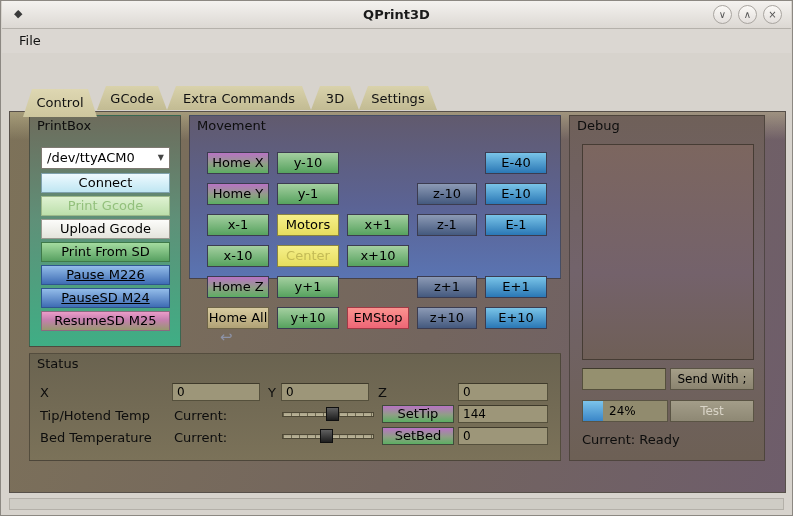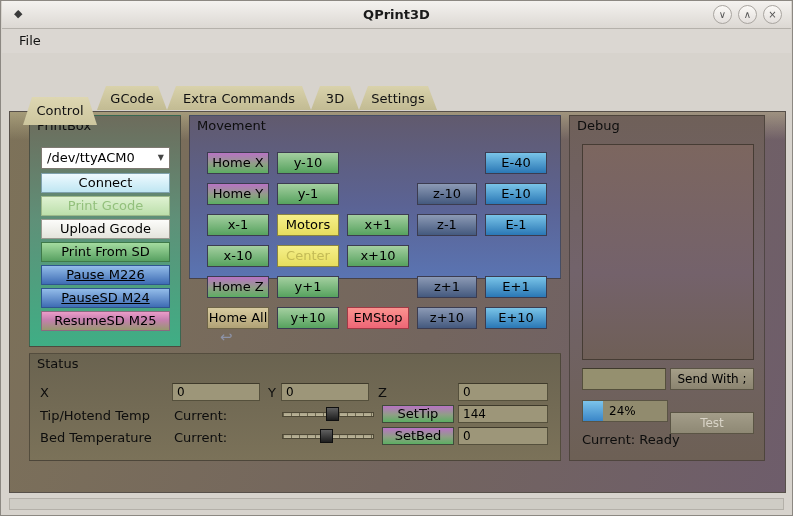--- a/index.html
+++ b/index.html
@@ -47,21 +47,21 @@
       linear-gradient(108deg, #7d7259 0%, #73655e 55%, #6e5d6b 100%);
   }
   .tab {
     position:absolute; top:85px; height:24px; z-index:2;
     background: linear-gradient(#d9d2ab, #c2bb93);
     clip-path: polygon(9px 0, calc(100% - 9px) 0, 100% 100%, 0 100%);
     filter: drop-shadow(0 -1px 0 #5a5442) drop-shadow(1px 0 0 #5a5442) drop-shadow(-1px 0 0 #5a5442);
     text-align:center; line-height:26px; font-size:13px; color:#111; cursor:default;
   }
   .tab.active {
-    top:96px; height:28px; z-index:3; line-height:27px;
+    top:88px; height:28px; z-index:3; line-height:27px;
     background: linear-gradient(#ded7b2, #cdc69e);
   }
 
   
   .frame { position:absolute; border:1px solid rgba(52,48,40,0.55); }
   .frame-label { position:absolute; left:7px; top:2px; font-size:13px; color:#0d0d0d; }
 
   .frame.printbox {
     left:28px; top:114px; width:152px; height:232px;
     background: linear-gradient(180deg, #6d6c5c 0%, #5f9078 45%, #3fae85 100%);
@@ -147,21 +147,21 @@
   .console {
     position:absolute; left:12px; top:28px; width:172px; height:216px;
     background: linear-gradient(180deg, #7c665f 0%, #74626b 60%, #6f5f57 100%);
     border:1px solid #463c34; resize:none; outline:none;
   }
   .dbg-btn {
     position:absolute; border:1px solid #5a5444; font-size:12px; text-align:center;
     line-height:20px; color:#000; cursor:default;
     background: linear-gradient(#a59e88, #8b8470);
   }
-  .dbg-btn.disabled { color:#d9d4c7; background: linear-gradient(#a39d89, #8e8874); margin-top: 12px; }
+  .dbg-btn.disabled { color:#d9d4c7; background: linear-gradient(#a39d89, #8e8874); }
   .progressbar {
     position:absolute; left:12px; top:284px; width:86px; height:22px;
     background:#918b6e; border:1px solid #5a5444; overflow:hidden;
   }
   .progress-fill {
     position:absolute; left:0; top:0; bottom:0; width:24%;
     background: linear-gradient(#7cc4ea, #3a86c8);
   }
   .progress-text {
     position:absolute; left:26px; top:0; line-height:20px; font-size:12px; color:#000;

